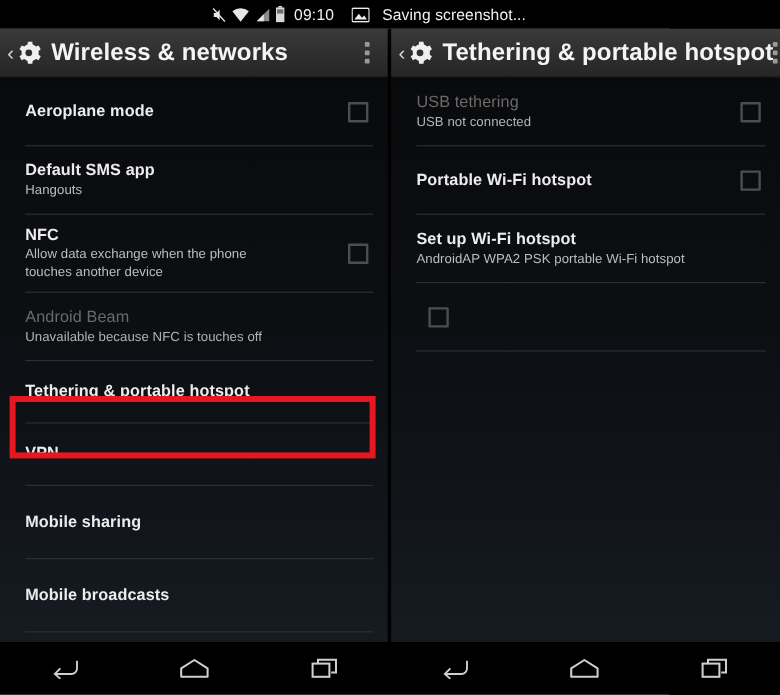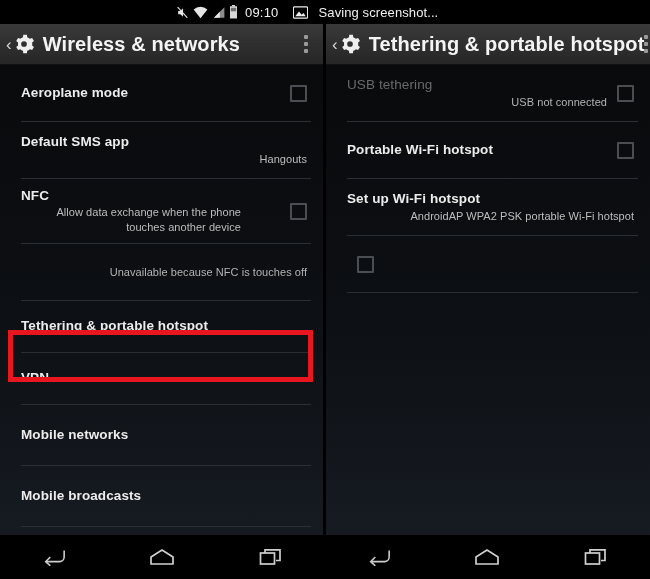--- a/index.html
+++ b/index.html
@@ -61,21 +61,21 @@
   .list { position: relative; height: 470px; width:100%;
           background: linear-gradient(180deg,#090a0c 0%, #0d1014 55%, #161b22 100%); }
   .row {
     position: relative;
     display: flex; align-items: center;
     padding: 0 16px 0 21px;
     min-height: 51px;
   }
   .row-texts { flex: 1 1 auto; padding: 7px 0; }
   .row-title { color:#ececec; font-size: 13.5px; font-weight: 700; letter-spacing:.1px; line-height: 1.35; }
-  .row-sub { color:#bdbdbd; font-size: 11px; line-height: 1.35; margin-top: 0; letter-spacing:.05px;text-align:right; }
+  .row-sub { color:#bdbdbd; font-size: 11px; line-height: 1.35; margin-top: 0; letter-spacing:.05px; }
   .row.disabled .row-title { color:#6a6a6a; font-weight: 400; }
   .row.disabled .row-sub { color:#b3b3b3; }
   .divider { height:1px; background:#2b2f35; margin-left: 21px; margin-right: 12px; }
 
   .checkbox {
     flex: 0 0 17px; width:17px; height:17px;
     border: 2px solid #4a4e53; border-radius: 1px;
     background: transparent; margin-left: 10px;
   }
 
@@ -182,20 +182,21 @@
           <div class="row-texts">
             <div class="row-title">NFC</div>
             <div class="row-sub" style="max-width:220px">Allow data exchange when the phone touches another device</div>
           </div>
           <div class="checkbox"></div>
         </div>
         <div class="divider"></div>
 
         <div class="row h56 disabled">
           <div class="row-texts">
+            <div class="row-title">Android Beam</div>
             <div class="row-sub">Unavailable because NFC is touches off</div>
           </div>
         </div>
         <div class="divider"></div>
 
         <div class="row h51">
           <div class="row-texts">
             <div class="row-title">Tethering &amp; portable hotspot</div>
           </div>
         </div>
@@ -203,21 +204,21 @@
 
         <div class="row h51">
           <div class="row-texts">
             <div class="row-title">VPN</div>
           </div>
         </div>
         <div class="divider"></div>
 
         <div class="row h60">
           <div class="row-texts">
-            <div class="row-title">Mobile networks</div>
+            <div class="row-title">Mobile sharing</div>
           </div>
         </div>
         <div class="divider"></div>
 
         <div class="row h60">
           <div class="row-texts">
             <div class="row-title">Mobile broadcasts</div>
           </div>
         </div>
         <div class="divider"></div>

